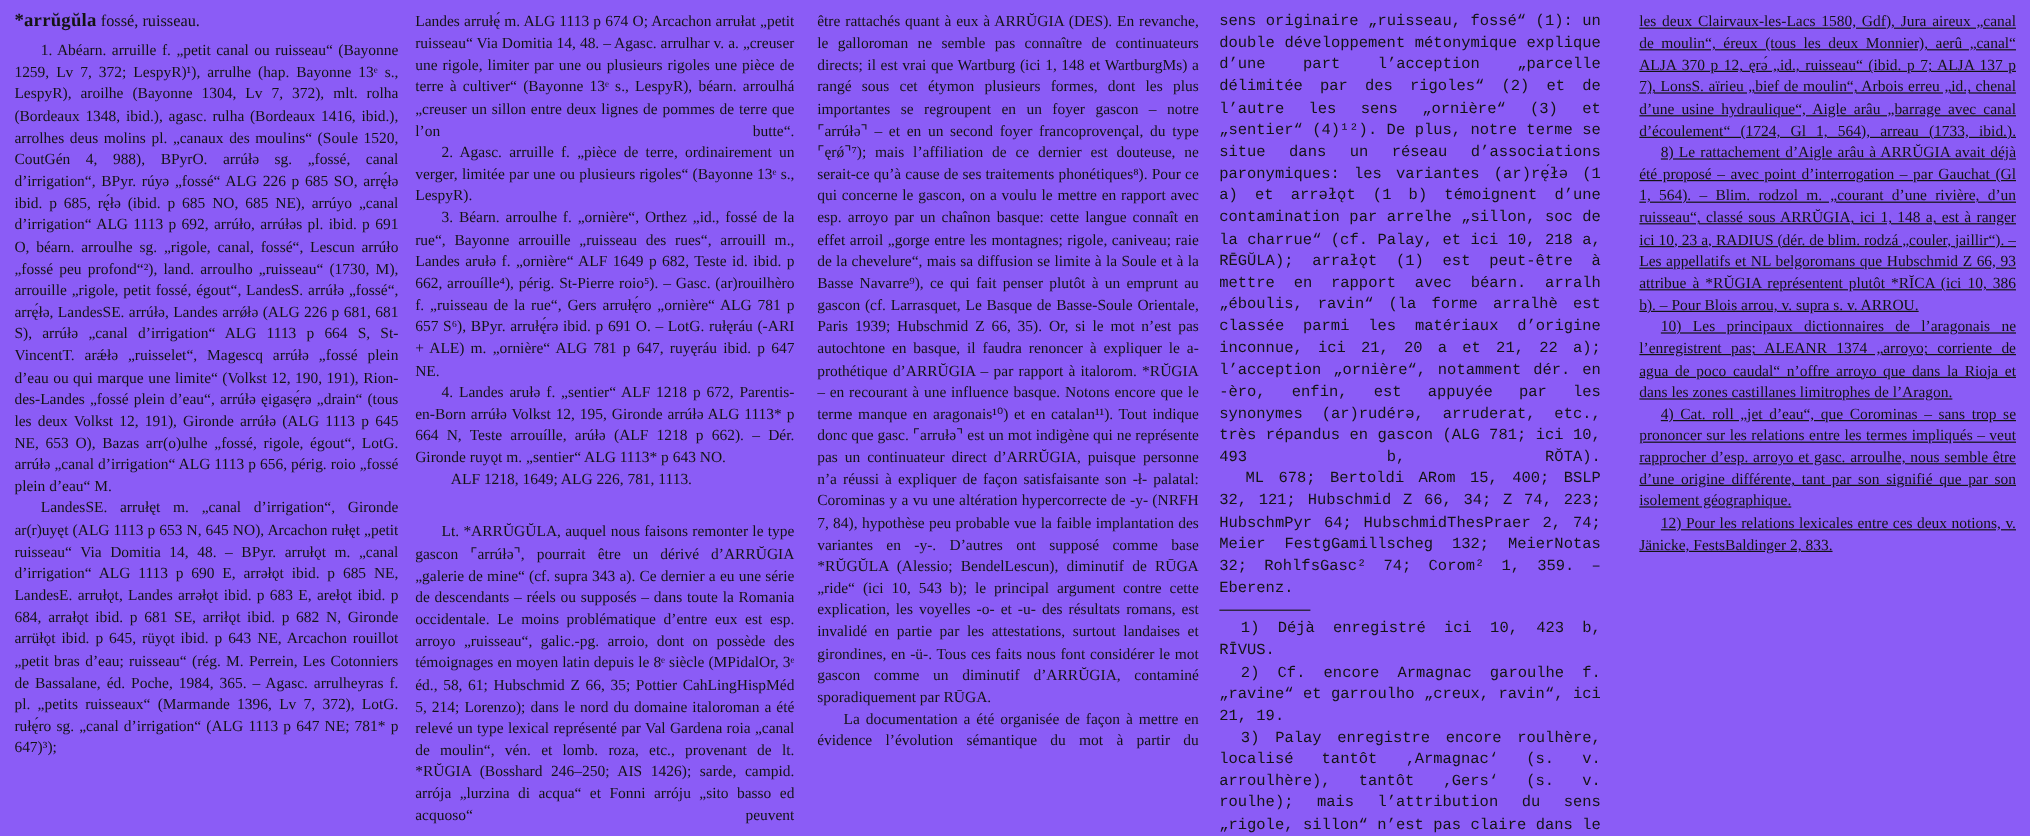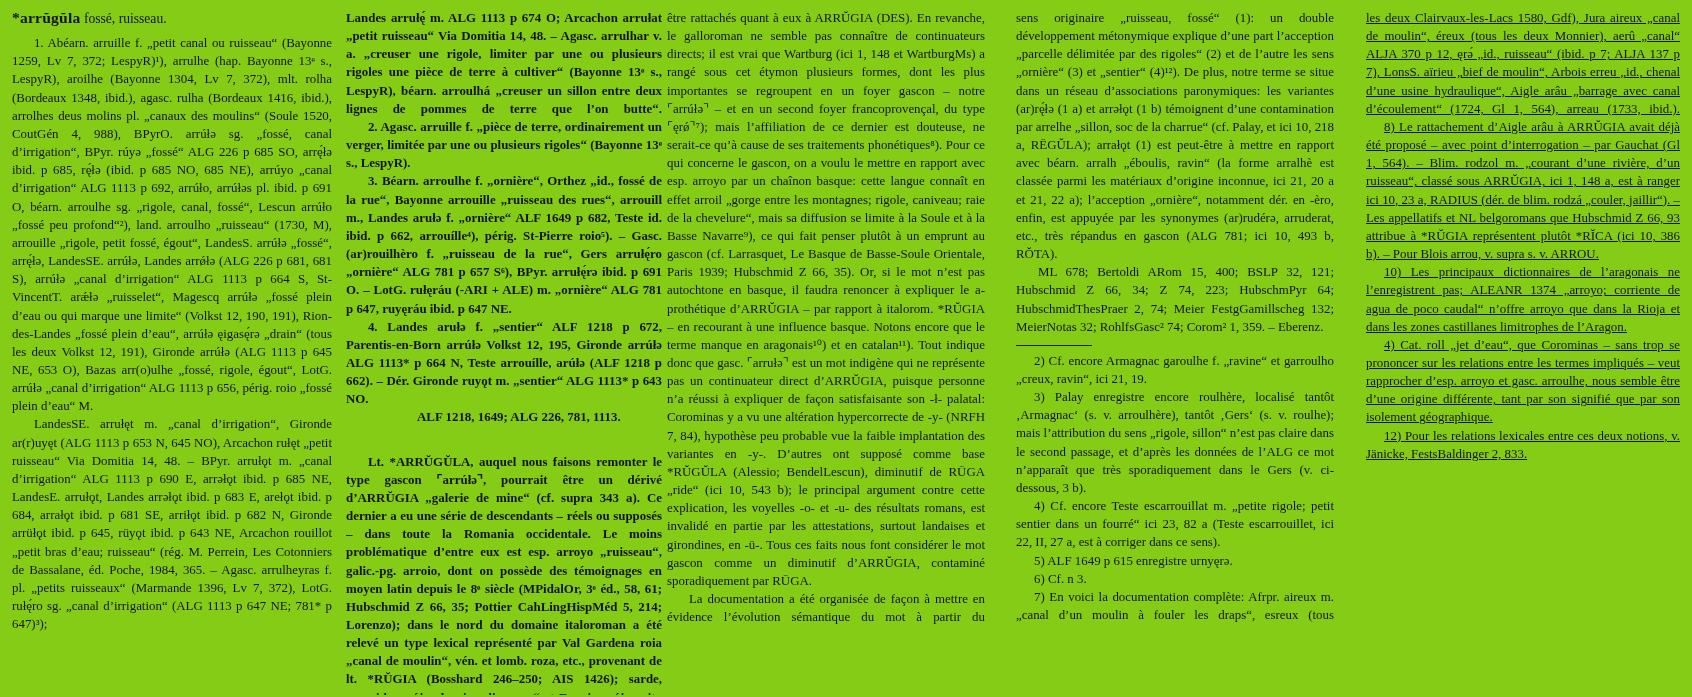--- a/index.html
+++ b/index.html
@@ -1,41 +1,41 @@
 <!DOCTYPE html>
 <html><head>
 <meta charset="utf-8">
 <style>
   html,body{margin:0;padding:0;background:#e8e8e6;}
   .page{
     position:relative;
     width:1692px;height:697px;
-    background:#84cc16;
+    background:#8b5cf6;
     color:#141414;
     font-family:"Liberation Serif", serif;
     overflow:hidden;
   }
   .col{
     position:absolute;top:9px;height:686px;
     overflow:hidden;
     font-size:12.9px;
     line-height:18.15px;
     text-align:justify;
   }
   .col p{margin:0;padding:0;}
   .col-1{left:12px;width:320px;}
-  .col-2{left:346px;width:316px;font-weight:bold;}
-  .col-3{left:667px;width:318px;}
-  .col-4{left:1016px;width:318px;}
+  .col-2{left:346px;width:316px;}
+  .col-3{left:681px;width:318px;}
+  .col-4{left:1016px;width:318px;font-family:Liberation Mono, monospace;}
   .col-5{left:1366px;width:314px;text-decoration:underline;}
   .indent{text-indent:1.7em;}
   .cont{text-align-last:justify;}
   .head{font-size:13.6px;text-align:left;margin:0 0 6px 0 !important;text-indent:0;}
   .head .hw{font-weight:bold;font-size:15.6px;letter-spacing:.2px;}
-  .refline{text-indent:2.3em;text-align:center;}
+  .refline{text-indent:2.3em;text-align:left;}
   .lt-para{margin-top:26px !important;}
   .fn-rule{
     width:76px;height:0;
     border:0;border-top:1.7px solid #1c1c1c;
     margin:9px 0 6px 0;
   }
   .fn{text-indent:1.4em;}
 </style>
 </head>
 <body>
@@ -59,20 +59,21 @@
 
   <div class="col col-3">
     <p>être rattachés quant à eux à ARRŬGIA (DES). En revanche, le galloroman ne semble pas connaître de continuateurs directs; il est vrai que Wartburg (ici 1, 148 et WartburgMs) a rangé sous cet étymon plusieurs formes, dont les plus importantes se regroupent en un foyer gascon – notre ⌜arrúłə⌝ – et en un second foyer francoprovençal, du type ⌜ęrǿ⌝⁷); mais l’affiliation de ce dernier est douteuse, ne serait-ce qu’à cause de ses traitements phonétiques⁸). Pour ce qui concerne le gascon, on a voulu le mettre en rapport avec esp. arroyo par un chaînon basque: cette langue connaît en effet arroil „gorge entre les montagnes; rigole, caniveau; raie de la chevelure“, mais sa diffusion se limite à la Soule et à la Basse Navarre⁹), ce qui fait penser plutôt à un emprunt au gascon (cf. Larrasquet, Le Basque de Basse-Soule Orientale, Paris 1939; Hubschmid Z 66, 35). Or, si le mot n’est pas autochtone en basque, il faudra renoncer à expliquer le a- prothétique d’ARRŬGIA – par rapport à italorom. *RŬGIA – en recourant à une influence basque. Notons encore que le terme manque en aragonais¹⁰) et en catalan¹¹). Tout indique donc que gasc. ⌜arrułə⌝ est un mot indigène qui ne représente pas un continuateur direct d’ARRŬGIA, puisque personne n’a réussi à expliquer de façon satisfaisante son -ł- palatal: Corominas y a vu une altération hypercorrecte de -y- (NRFH 7, 84), hypothèse peu probable vue la faible implantation des variantes en -y-. D’autres ont supposé comme base *RŬGŬLA (Alessio; BendelLescun), diminutif de RŪGA „ride“ (ici 10, 543 b); le principal argument contre cette explication, les voyelles -o- et -u- des résultats romans, est invalidé en partie par les attestations, surtout landaises et girondines, en -ü-. Tous ces faits nous font considérer le mot gascon comme un diminutif d’ARRŬGIA, contaminé sporadiquement par RŪGA.</p>
     <p class="indent cont">La documentation a été organisée de façon à mettre en évidence l’évolution sémantique du mot à partir du</p>
   </div>
 
   <div class="col col-4">
     <p class="cont">sens originaire „ruisseau, fossé“ (1): un double développement métonymique explique d’une part l’acception „parcelle délimitée par des rigoles“ (2) et de l’autre les sens „ornière“ (3) et „sentier“ (4)¹²). De plus, notre terme se situe dans un réseau d’associations paronymiques: les variantes (ar)rę́łə (1 a) et arrəłǫt (1 b) témoignent d’une contamination par arrelhe „sillon, soc de la charrue“ (cf. Palay, et ici 10, 218 a, RĒGŬLA); arrałǫt (1) est peut-être à mettre en rapport avec béarn. arralh „éboulis, ravin“ (la forme arralhè est classée parmi les matériaux d’origine inconnue, ici 21, 20 a et 21, 22 a); l’acception „ornière“, notamment dér. en -èro, enfin, est appuyée par les synonymes (ar)rudérə, arruderat, etc., très répandus en gascon (ALG 781; ici 10, 493 b, RŎTA).</p>
     <p class="indent">ML 678; Bertoldi ARom 15, 400; BSLP 32, 121; Hubschmid Z 66, 34; Z 74, 223; HubschmPyr 64; HubschmidThesPraer 2, 74; Meier FestgGamillscheg 132; MeierNotas 32; RohlfsGasc² 74; Corom² 1, 359. – Eberenz.</p>
     <hr class="fn-rule">
+    <p class="fn">1) Déjà enregistré ici 10, 423 b, RĪVUS.</p>
     <p class="fn">2) Cf. encore Armagnac garoulhe f. „ravine“ et garroulho „creux, ravin“, ici 21, 19.</p>
     <p class="fn">3) Palay enregistre encore roulhère, localisé tantôt ‚Armagnac‘ (s. v. arroulhère), tantôt ‚Gers‘ (s. v. roulhe); mais l’attribution du sens „rigole, sillon“ n’est pas claire dans le second passage, et d’après les données de l’ALG ce mot n’apparaît que très sporadiquement dans le Gers (v. ci-dessous, 3 b).</p>
     <p class="fn">4) Cf. encore Teste escarrouillat m. „petite rigole; petit sentier dans un fourré“ ici 23, 82 a (Teste escarrouillet, ici 22, II, 27 a, est à corriger dans ce sens).</p>
     <p class="fn">5) ALF 1649 p 615 enregistre urnyęrə.</p>
     <p class="fn">6) Cf. n 3.</p>
     <p class="fn cont">7) En voici la documentation complète: Afrpr. aireux m. „canal d’un moulin à fouler les draps“, esreux (tous</p>
   </div>
 
   <div class="col col-5">
     <p class="cont">les deux Clairvaux-les-Lacs 1580, Gdf), Jura aireux „canal de moulin“, éreux (tous les deux Monnier), aerû „canal“ ALJA 370 p 12, ęrə́ „id., ruisseau“ (ibid. p 7; ALJA 137 p 7), LonsS. aïrieu „bief de moulin“, Arbois erreu „id., chenal d’une usine hydraulique“, Aigle arâu „barrage avec canal d’écoulement“ (1724, Gl 1, 564), arreau (1733, ibid.).</p>

